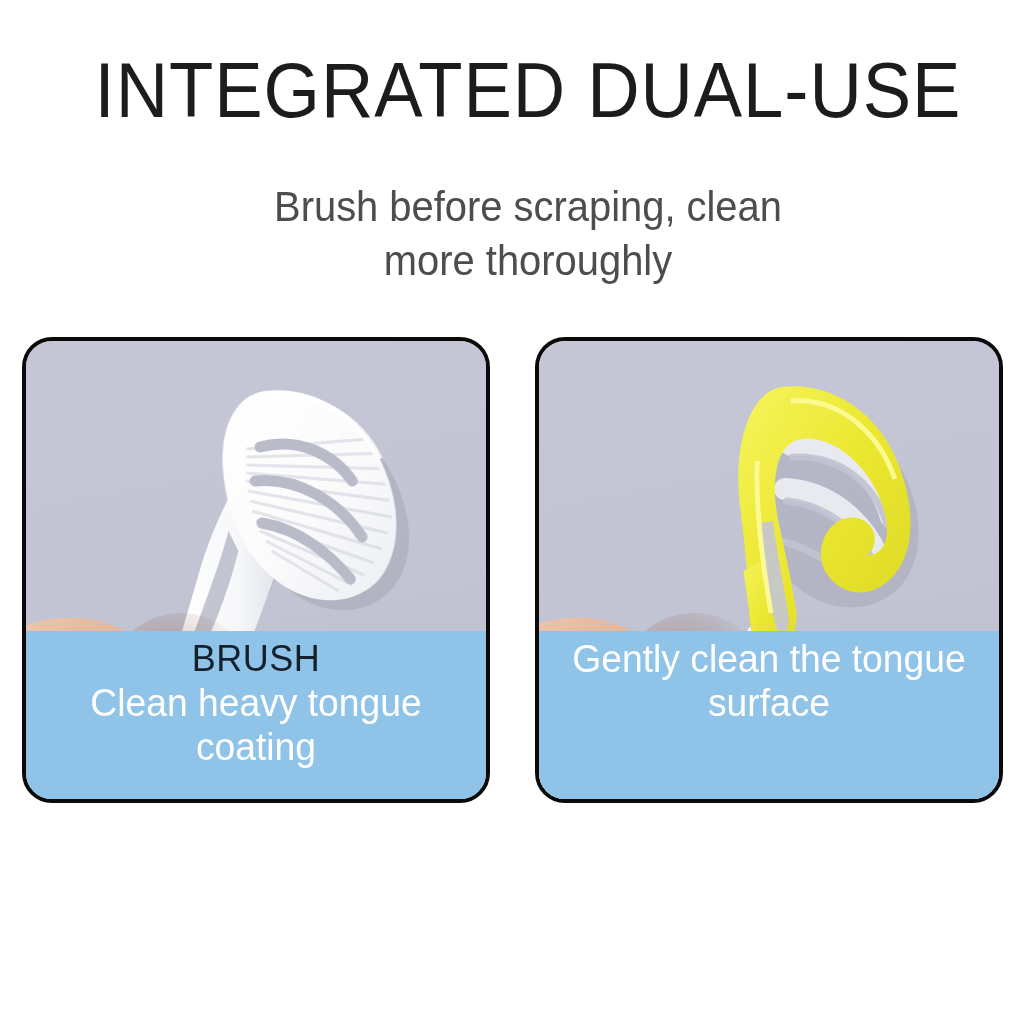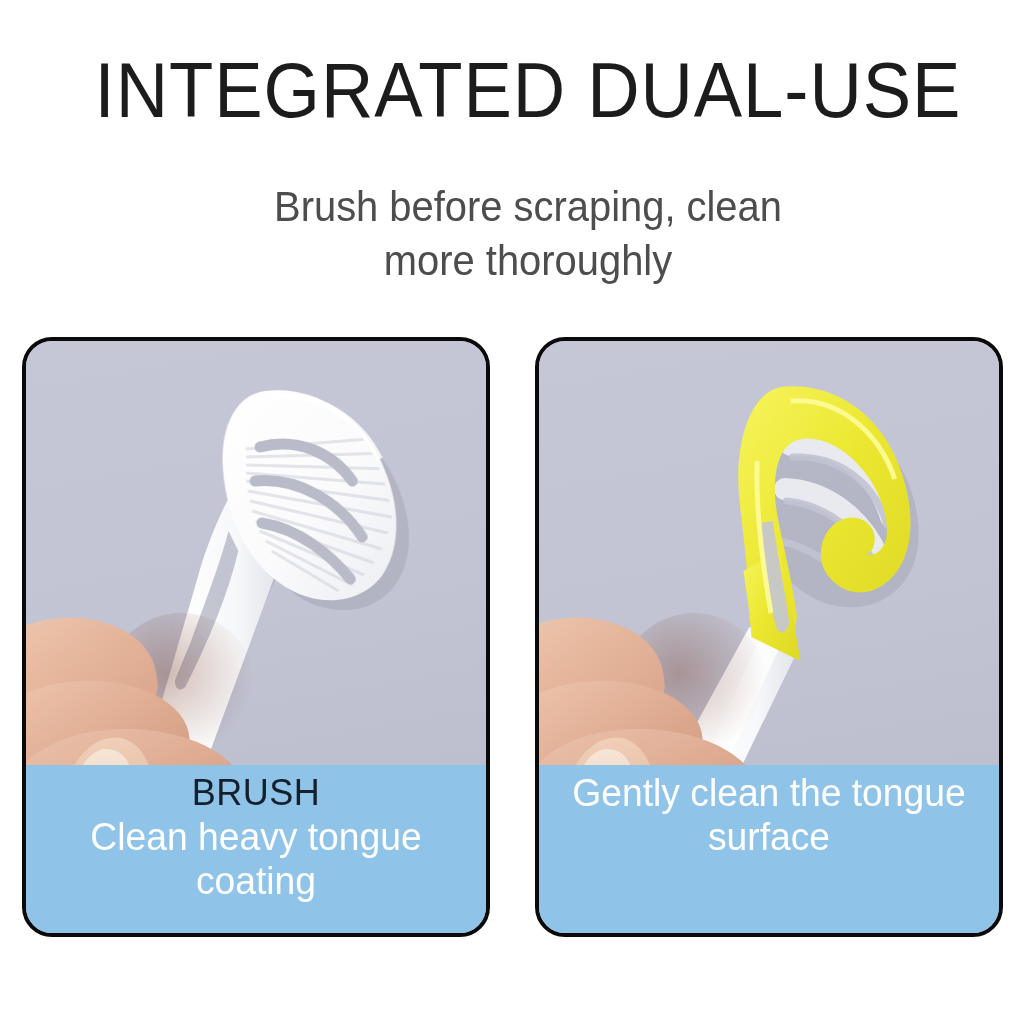--- a/index.html
+++ b/index.html
@@ -31,21 +31,21 @@
     color:#4d4d4d; font-weight:400;
     transform:scaleX(0.95);
   }
   #subtitle .sub-line{ display:block; }
 
   
   #panels{
     position:absolute; left:0; top:337px; width:1024px; height:636px;
   }
   .panel{
-    position:absolute; top:0; width:468px; height:600px;
+    position:absolute; top:0; width:468px; height:466px;
     border:4px solid #0a0a0a;
     border-radius:30px;
     background:#c3c5d4;
     overflow:hidden;
   }
   #panel-brush{ left:22px; }
   #panel-shave{ left:535px; }
 
   .photo{
     position:absolute; left:0; top:0; width:100%; height:468px;

